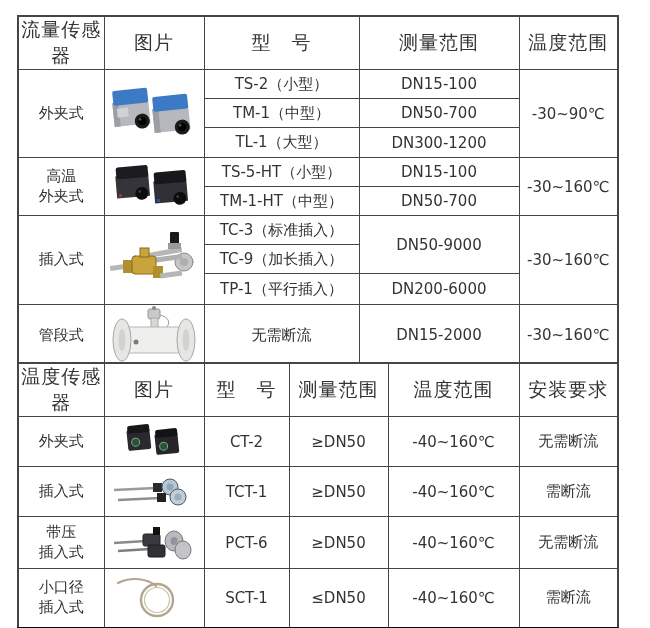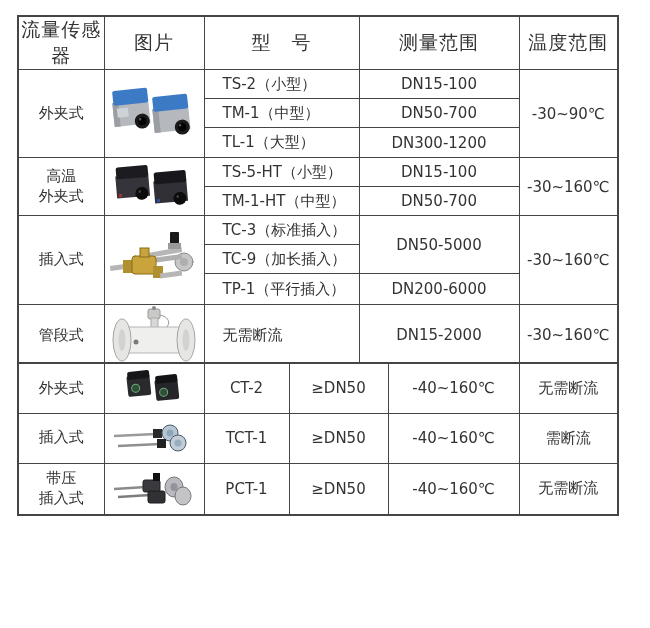--- a/index.html
+++ b/index.html
@@ -5,21 +5,21 @@
   html,body{margin:0;padding:0;background:#fff;}
   .page{position:relative;width:650px;height:628px;background:#ffffff;overflow:hidden;
         font-family:"DejaVu Sans","Liberation Sans",sans-serif;color:#333;}
   table{border-collapse:collapse;table-layout:fixed;position:absolute;left:17px;background:#fff;
         border:2px solid #454545;}
   #flow-table{top:15px;}
   #temp-table{top:362px;}
   td{border:1px solid #454545;text-align:center;vertical-align:middle;
      font-size:15px;color:#333;padding:0;overflow:hidden;}
   td.hdr{font-size:19px;letter-spacing:1px;}
-  td.model-left{text-align:left;padding-left:18px;}
+  td.model-left{text-align:center;}
   .lines span{display:block;line-height:1.3;}
   #temp-table tr.last td{border-bottom:4px solid #0a0a0a;}
   svg{display:block;margin:0 auto;}
 </style>
 </head>
 <body>
 
 <div class="page">
 
   <table id="flow-table">
@@ -133,21 +133,21 @@
             <rect x="44" y="36" width="30" height="5" fill="#b0b0b0" transform="rotate(-8 59 38)"></rect>
             <rect x="15" y="40" width="10" height="13" fill="#b08f2e"></rect>
             <rect x="24" y="36" width="24" height="18" rx="3" fill="#c9a43c" stroke="#8a6a14"></rect>
             <rect x="32" y="28" width="9" height="9" fill="#c9a43c" stroke="#8a6a14"></rect>
             <rect x="45" y="46" width="10" height="12" fill="#b08f2e"></rect>
             <rect x="52" y="52" width="22" height="5" fill="#b6b6b6" transform="rotate(-8 63 54)"></rect>
           </g>
         </svg>
       </td>
       <td class="model-left">TC-3（标准插入）</td>
-      <td rowspan="2">DN50-5000</td>
+      <td rowspan="2">DN50-9000</td>
       <td rowspan="3">-30~160℃</td>
     </tr>
     <tr style="height:29px">
       <td class="model-left">TC-9（加长插入）</td>
     </tr>
     <tr style="height:31px">
       <td class="model-left">TP-1（平行插入）</td>
       <td>DN200-6000</td>
     </tr>
 
@@ -182,20 +182,28 @@
   <table id="temp-table">
     <colgroup>
       <col style="width:86px">
         <col style="width:100px">
         <col style="width:85px">
       <col style="width:99px">
         <col style="width:131px">
         <col style="width:99px">
     </colgroup>
     <tbody>
+        <tr style="height:41px">
+      <td class="hdr">温度传感器</td>
+      <td class="hdr">图片</td>
+      <td class="hdr">型　号</td>
+      <td class="hdr">测量范围</td>
+      <td class="hdr">温度范围</td>
+      <td class="hdr">安装要求</td>
+    </tr>
 
     <tr style="height:50px">
       <td>
         <div class="lines">
           <span>外夹式</span>
               <span></span>
         </div>
       </td>
       <td>
         <svg width="84" height="44" viewBox="0 0 84 44">
@@ -254,22 +262,41 @@
           <line x1="4" y1="22" x2="36" y2="20" stroke="#8a8a8a" stroke-width="2.5"></line>
           <line x1="8" y1="30" x2="40" y2="28" stroke="#7d7d7d" stroke-width="2.5"></line>
           <rect x="33" y="13" width="17" height="12" rx="2" fill="#3a3a3e" stroke="#222"></rect>
           <rect x="38" y="24" width="17" height="12" rx="2" fill="#313135" stroke="#1d1d1d"></rect>
           <rect x="43" y="6" width="7" height="8" fill="#111"></rect>
           <ellipse cx="64" cy="20" rx="9" ry="10" fill="#b9b9bf" stroke="#777"></ellipse>
           <ellipse cx="73" cy="29" rx="8" ry="9" fill="#c4c4c8" stroke="#777"></ellipse>
           <ellipse cx="64" cy="20" rx="3.5" ry="4" fill="#93939b"></ellipse>
         </svg>
       </td>
-      <td>PCT-1</td>
+      <td>PCT-6</td>
       <td>≥DN50</td>
       <td>-40~160℃</td>
       <td>无需断流</td>
     </tr>
 
+    <tr style="height:60px" class="last">
+      <td>
+        <div class="lines">
+          <span>小口径</span>
+              <span>插入式</span>
+        </div>
+      </td>
+      <td>
+        <svg width="88" height="50" viewBox="0 0 88 50">
+          <circle cx="47" cy="27" r="16" fill="none" stroke="#b2a68e" stroke-width="2.4"></circle>
+          <circle cx="47" cy="27" r="12.5" fill="none" stroke="#cabfa8" stroke-width="1.2"></circle>
+          <path d="M8,10 C22,3 38,6 46,13" fill="none" stroke="#b2a68e" stroke-width="2.2" stroke-linecap="round"></path>
+        </svg>
+      </td>
+      <td>SCT-1</td>
+      <td>≤DN50</td>
+      <td>-40~160℃</td>
+      <td>需断流</td>
+    </tr>
   </tbody>
     </table>
 
 </div>
 
 </body></html>

